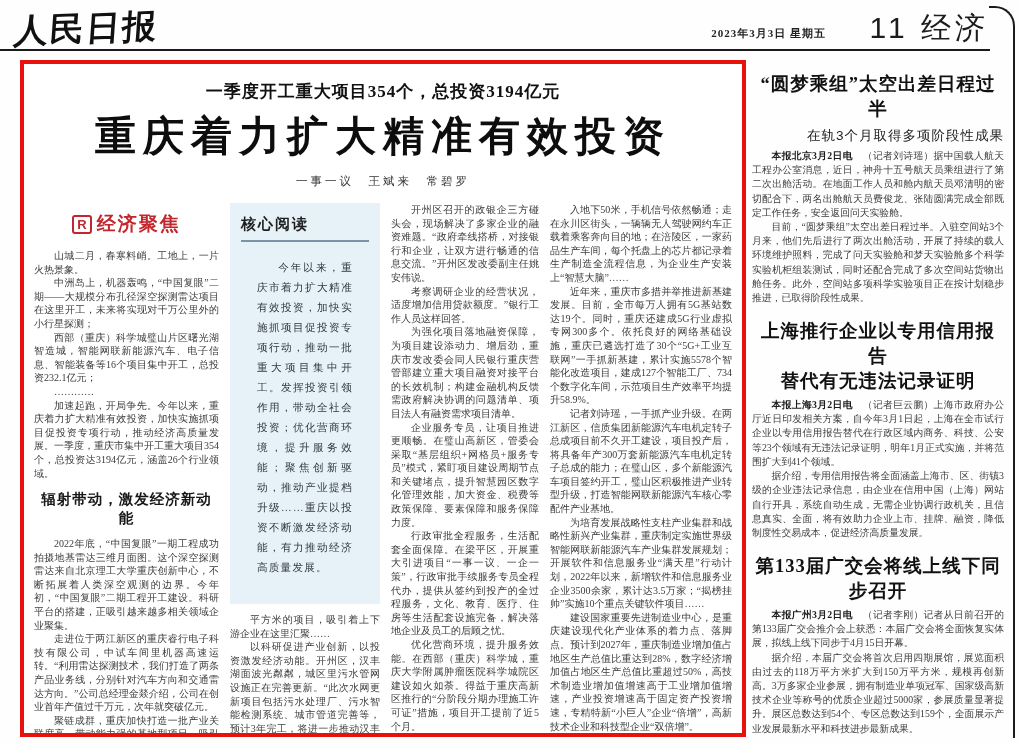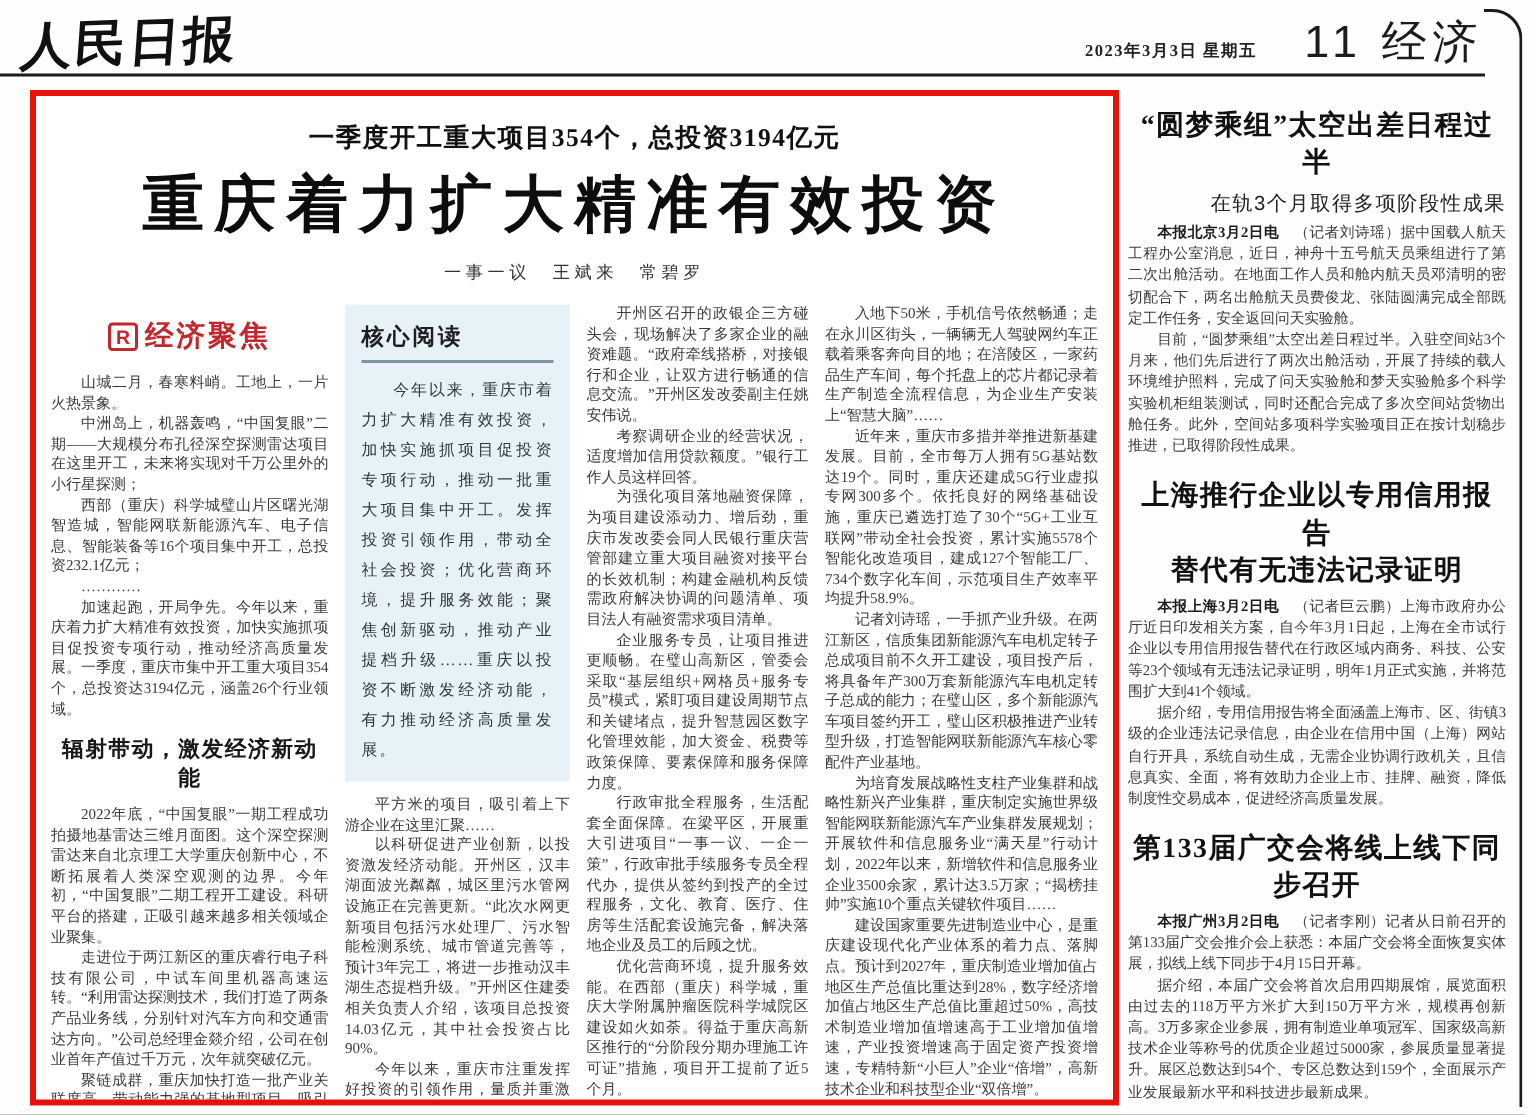--- a/index.html
+++ b/index.html
@@ -2,21 +2,21 @@
 <html style="--accent_red: #e8120c; --label_red: #c2272d; --corebox_bg: #e7f1f8;"><head>
 <meta charset="utf-8">
 <style>
   html,body{margin:0;padding:0;background:#9a9a9a;}
   #page{position:relative;width:1019px;height:743px;background:#fefefe;overflow:hidden;
         font-family:"Liberation Serif","DejaVu Serif",serif;color:#2e2e2e;}
   
   #masthead{position:absolute;left:0;top:0;width:1019px;height:52px;}
   .logo{position:absolute;left:14px;top:6px;font-size:34px;font-weight:900;
         transform:skewX(-6deg) rotate(-2deg);letter-spacing:2px;color:#111;}
-  .dateline{position:absolute;right:181px;top:26px;font-size:11px;font-weight:700;color:#222;letter-spacing:1px;}
+  .dateline{position:absolute;right:193px;top:26px;font-size:11px;font-weight:700;color:#222;letter-spacing:1px;}
   .pagenum{position:absolute;right:30px;top:8px;font-size:30px;color:#1c1c1c;
            font-family:"Liberation Sans","DejaVu Sans",sans-serif;font-weight:400;letter-spacing:4px;}
   .head-rule{position:absolute;left:0;top:49px;width:990px;border-top:2px solid #1b1b1b;}
   .corner-bracket{position:absolute;top:6px;right:4px;width:24px;height:730px;
                   border-top:2px solid #1b1b1b;border-right:2px solid #1b1b1b;border-top-right-radius:20px;}
   
   #feature{position:absolute;left:20px;top:60px;width:718px;height:669px;
            border:4px solid var(--accent_red,#e8120c);background:#fff;overflow:hidden;}
   .kicker{margin:16px 30px 0;text-align:center;font-size:17px;font-weight:700;color:#111;letter-spacing:1px;}
   .main-title{margin:6px 10px 0;text-align:center;font-size:41px;font-weight:900;color:#0d0d0d;
@@ -32,21 +32,21 @@
   .r-icon{display:inline-block;border:2px solid var(--label_red,#c2272d);color:var(--label_red,#c2272d);
           font-family:"Liberation Sans",sans-serif;font-weight:900;font-size:13px;line-height:15px;
           padding:0 3px;border-radius:3px;}
   .section-label-text{font-size:19px;font-weight:900;color:var(--label_red,#c2272d);
           font-family:"Liberation Sans","DejaVu Sans",sans-serif;letter-spacing:2px;}
   .corebox{background:var(--corebox_bg,#e7f1f8);padding:12px 11px 10px;margin-bottom:9px;}
   .corebox-title{font-size:15px;font-weight:700;color:#1f1f1f;letter-spacing:2px;
           font-family:"Liberation Sans",sans-serif;margin-bottom:6px;}
   .corebox-rule{border-top:2px solid #7d93a8;margin-bottom:9px;}
   .corebox-body{font-size:10.6px;line-height:20px;letter-spacing:1.2px;text-align:justify;
-          text-indent:2em;color:#30383f;margin:0;}
+          text-indent:2em;color:#30383f;margin:16px;}
   
   #sidebar{position:absolute;left:752px;top:72px;width:252px;}
   .sb-article{margin-bottom:14px;}
   .sb-title{text-align:center;font-size:18.5px;font-weight:700;color:#111;letter-spacing:1px;line-height:1.35;}
   .sb-subtitle{text-align:right;font-size:13.5px;color:#222;margin-top:5px;letter-spacing:1px;
           font-family:"Liberation Sans",sans-serif;font-weight:400;}
   .sb-body{margin-top:4px;}
   .sb-p{margin:0;font-size:9.8px;line-height:14.2px;text-align:justify;text-indent:2em;color:#3b3b3b;}
   .lead{font-weight:700;color:#1c1c1c;}
   .dots{text-indent:2em;}
@@ -106,21 +106,21 @@
         <p class="bp">为强化项目落地融资保障，为项目建设添动力、增后劲，重庆市发改委会同人民银行重庆营管部建立重大项目融资对接平台的长效机制；构建金融机构反馈需政府解决协调的问题清单、项目法人有融资需求项目清单。</p>
         <p class="bp">企业服务专员，让项目推进更顺畅。在璧山高新区，管委会采取“基层组织+网格员+服务专员”模式，紧盯项目建设周期节点和关键堵点，提升智慧园区数字化管理效能，加大资金、税费等政策保障、要素保障和服务保障力度。</p>
         <p class="bp">行政审批全程服务，生活配套全面保障。在梁平区，开展重大引进项目“一事一议、一企一策”，行政审批手续服务专员全程代办，提供从签约到投产的全过程服务，文化、教育、医疗、住房等生活配套设施完备，解决落地企业及员工的后顾之忧。</p>
         <p class="bp">优化营商环境，提升服务效能。在西部（重庆）科学城，重庆大学附属肿瘤医院科学城院区建设如火如荼。得益于重庆高新区推行的“分阶段分期办理施工许可证”措施，项目开工提前了近5个月。</p>
         <p class="bp">“传统的EPC（设计—采购—施工）项目需要完成主体施工图设计和审查后才能办理施工许可证，而我们通过分时序调整后，土石方施工和主体施工设计可以同步进行，大大提前了项目开工时间。”重庆高新区建设局有关负责人介绍，高新区分阶段分期办理施工许可证，促进具备开工条件的工程先行开工建设，保障项目早落地、早开工、早投产。</p>
 
       </div>
 
       <div class="col c4">
         <p class="bp">入地下50米，手机信号依然畅通；走在永川区街头，一辆辆无人驾驶网约车正载着乘客奔向目的地；在涪陵区，一家药品生产车间，每个托盘上的芯片都记录着生产制造全流程信息，为企业生产安装上“智慧大脑”……</p>
-        <p class="bp">近年来，重庆市多措并举推进新基建发展。目前，全市每万人拥有5G基站数达19个。同时，重庆还建成5G行业虚拟专网300多个。依托良好的网络基础设施，重庆已遴选打造了30个“5G+工业互联网”带动全社会投资，累计实施5578个智能化改造项目，建成127个智能工厂、734个数字化车间，示范项目生产效率平均提升58.9%。</p>
+        <p class="bp">近年来，重庆市多措并举推进新基建发展。目前，全市每万人拥有5G基站数达19个。同时，重庆还建成5G行业虚拟专网300多个。依托良好的网络基础设施，重庆已遴选打造了30个“5G+工业互联网”一手抓新基建，累计实施5578个智能化改造项目，建成127个智能工厂、734个数字化车间，示范项目生产效率平均提升58.9%。</p>
         <p class="bp">记者刘诗瑶，一手抓产业升级。在两江新区，信质集团新能源汽车电机定转子总成项目前不久开工建设，项目投产后，将具备年产300万套新能源汽车电机定转子总成的能力；在璧山区，多个新能源汽车项目签约开工，璧山区积极推进产业转型升级，打造智能网联新能源汽车核心零配件产业基地。</p>
         <p class="bp">为培育发展战略性支柱产业集群和战略性新兴产业集群，重庆制定实施世界级智能网联新能源汽车产业集群发展规划；开展软件和信息服务业“满天星”行动计划，2022年以来，新增软件和信息服务业企业3500余家，累计达3.5万家；“揭榜挂帅”实施10个重点关键软件项目……</p>
         <p class="bp">建设国家重要先进制造业中心，是重庆建设现代化产业体系的着力点、落脚点。预计到2027年，重庆制造业增加值占地区生产总值比重达到28%，数字经济增加值占地区生产总值比重超过50%，高技术制造业增加值增速高于工业增加值增速，产业投资增速高于固定资产投资增速，专精特新“小巨人”企业“倍增”，高新技术企业和科技型企业“双倍增”。</p>
         <p class="bp">“通过构建制造产业新体系，提升制造企业竞争力，培育制造数字新动能，促进工业软件和行业深度融合，打造重庆制造绿色新模式，推动经济实现高质量发展。”重庆市经信委相关负责人说。</p>
       </div>
     </div>
   </div>
 
   <div id="sidebar">
 

